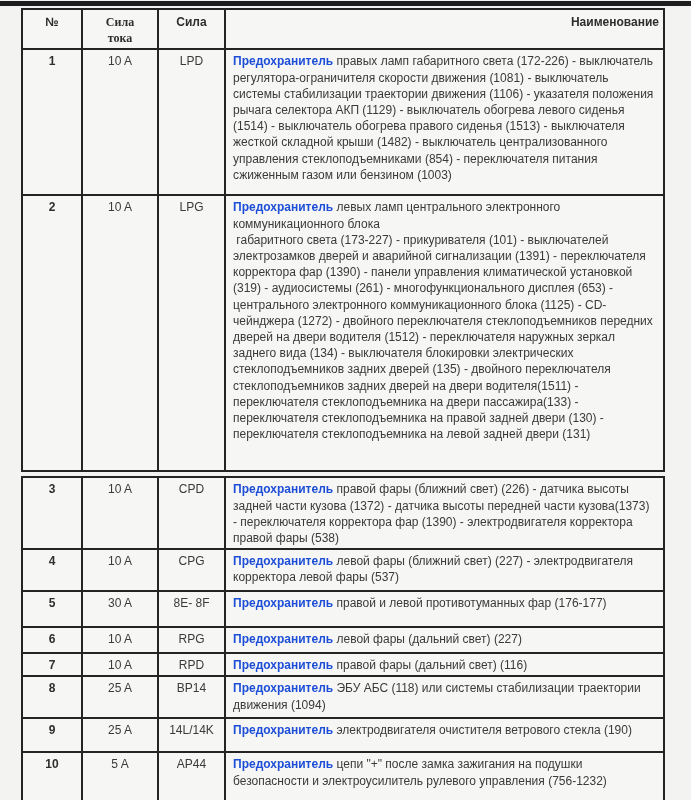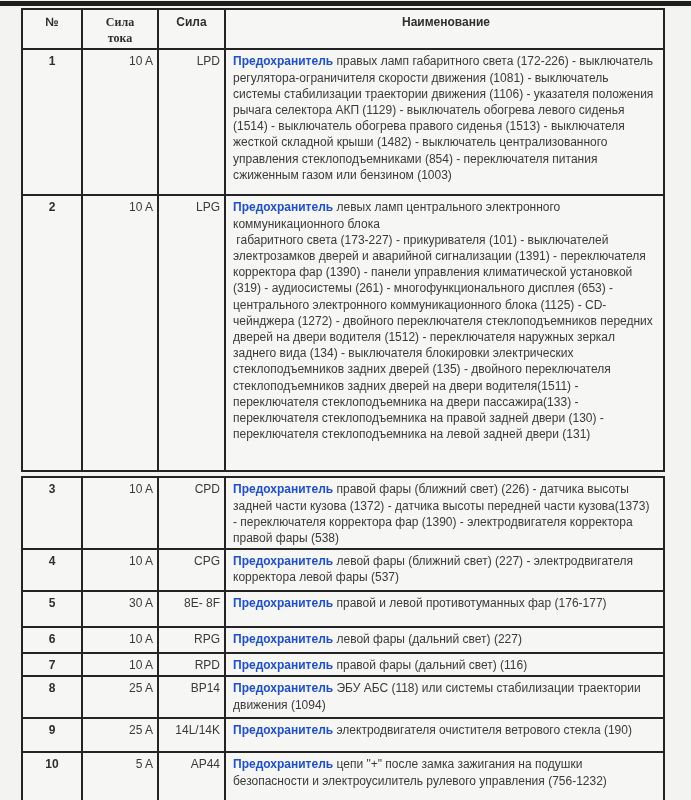--- a/index.html
+++ b/index.html
@@ -20,24 +20,24 @@
   th,td{
     border:2px solid #242424;
     vertical-align:top;
     color:#3a3a3a;
     font-size:12px;
     line-height:16.2px;
     padding:3px 4px 2px 4px;
     overflow:hidden;
   }
   th{font-weight:bold;color:#2e2e2e;text-align:center;padding-top:4px;}
-  th.h-name{text-align:center;padding-left:7px;}
+  th.h-name{text-align:right;padding-left:7px;}
   th .wrapnarrow{display:inline-block;max-width:46px;font-family:Liberation Serif, serif;}
   td.c-num{text-align:center;font-weight:bold;color:#2e2e2e;}
-  td.c-amp,td.c-cir{text-align:right;}
+  td.c-amp,td.c-cir{text-align:center;}
   td.c-desc{
     text-align:left;padding-left:7px;padding-right:9px;
     white-space:pre-wrap;word-wrap:break-word;
   }
   td.c-desc .b{font-weight:bold;color:#1d4ed8;}
 </style>
 </head>
 <body>
 
 <div class="page">

